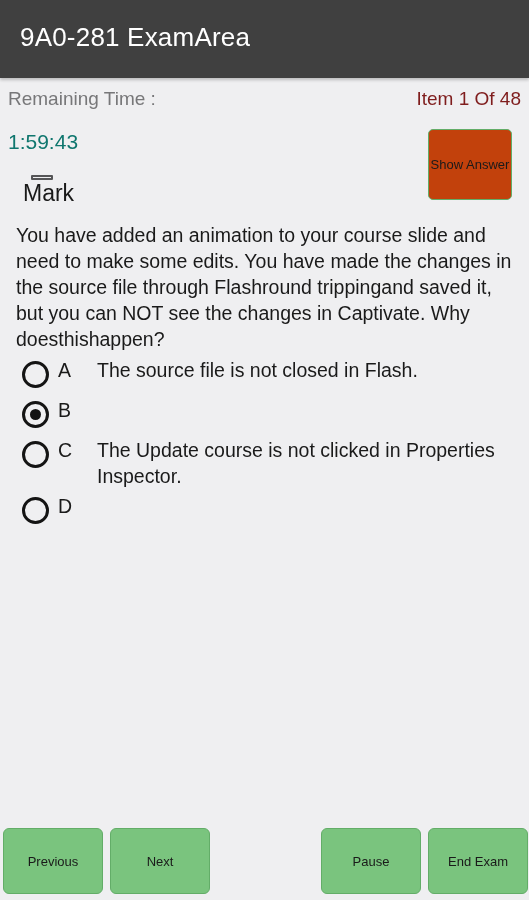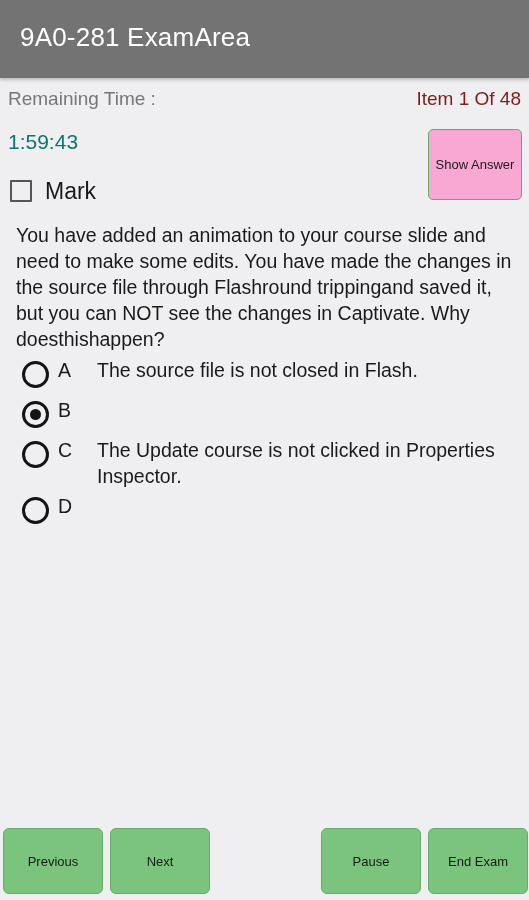--- a/index.html
+++ b/index.html
@@ -15,21 +15,21 @@
     position: relative;
     -webkit-font-smoothing: antialiased;
   }
 
   
   #app-bar {
     position: absolute;
     left: 0; top: 0;
     width: 529px;
     height: 78px;
-    background: #737373;
+    background: #404040;
     box-shadow: 0 2px 3px rgba(0,0,0,0.22);
     z-index: 5;
   }
   #app-title {
     position: absolute;
     left: 20px;
     top: 22px;
     font-size: 26px;
     color: #ffffff;
     font-weight: normal;
@@ -68,42 +68,43 @@
     font-size: 21px;
     color: #0f766e;
   }
   #mark-row {
     position: absolute;
     left: 10px;
     top: 175px;
     display: flex;
     align-items: center;
     height: 32px;
+    flex-direction: column;
   }
   #mark-checkbox {
     width: 22px;
     height: 22px;
     border: 2px solid #555557;
     background: transparent;
     box-sizing: border-box;
     border-radius: 1px;
   }
   #mark-label {
     margin-left: 13px;
     font-size: 23px;
     color: #1a1a1a;
   }
 
   #show-answer-button {
     position: absolute;
     left: 428px;
     top: 129px;
-    width: 94px;
+    width: 84px;
     height: 71px;
-    background: #f9a8d4;
+    background: #c2410c;
     border: 1px solid #63ad68;
     border-radius: 5px;
     color: #1a1a1a;
     font-size: 13px;
     display: flex;
     align-items: center;
     justify-content: center;
     box-sizing: border-box;
     cursor: pointer;
   }

